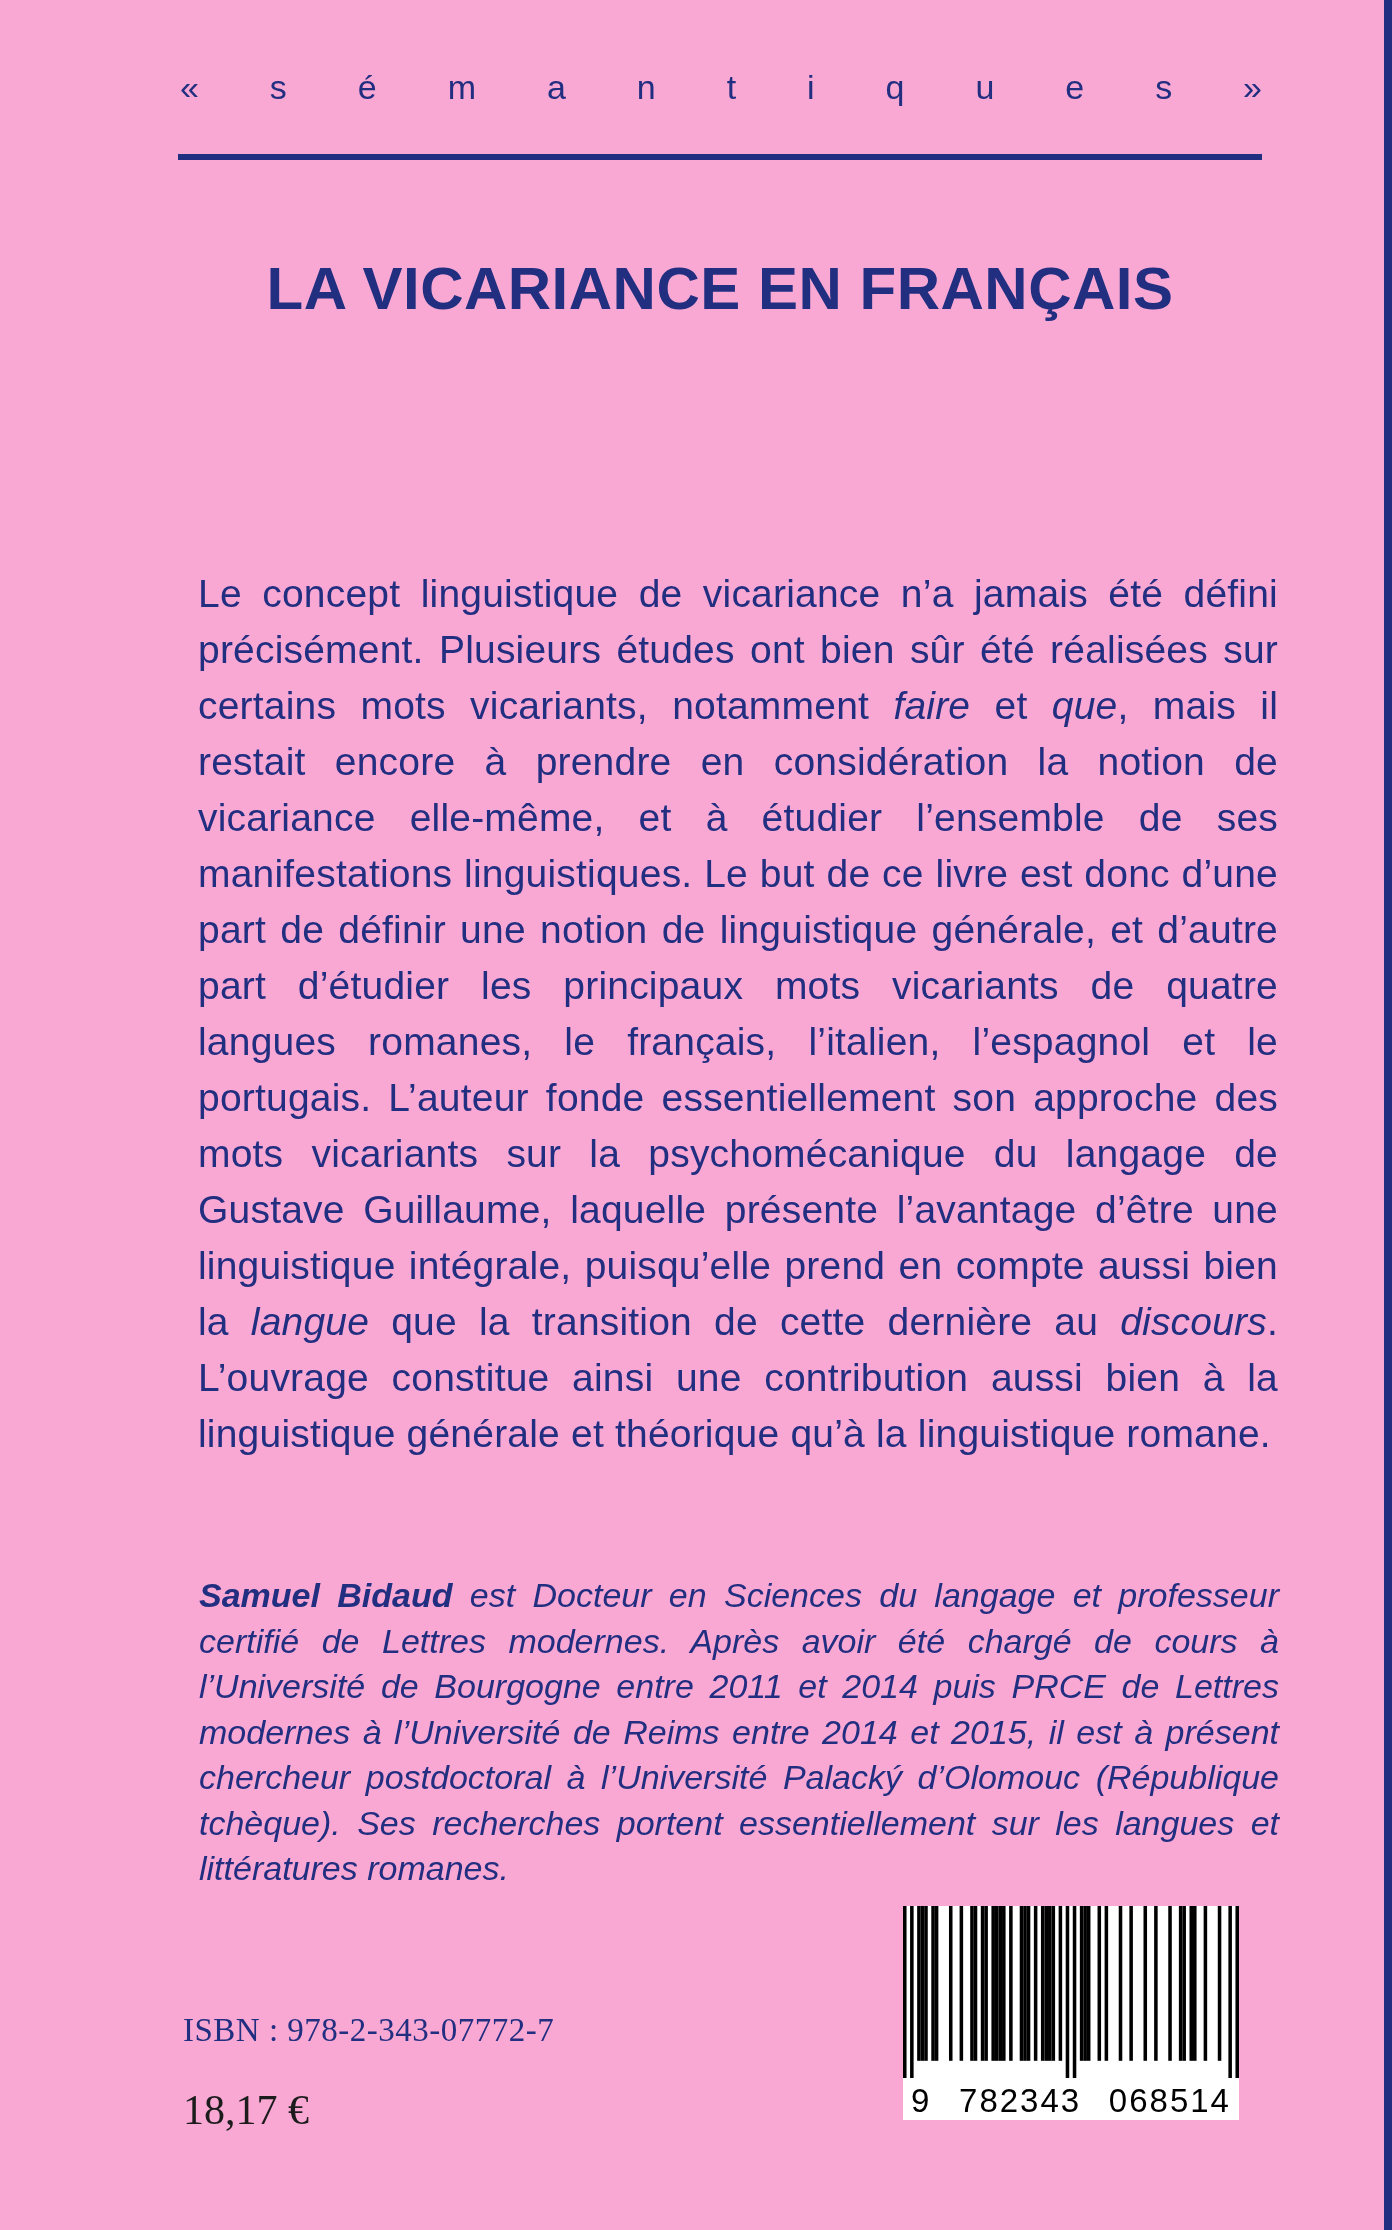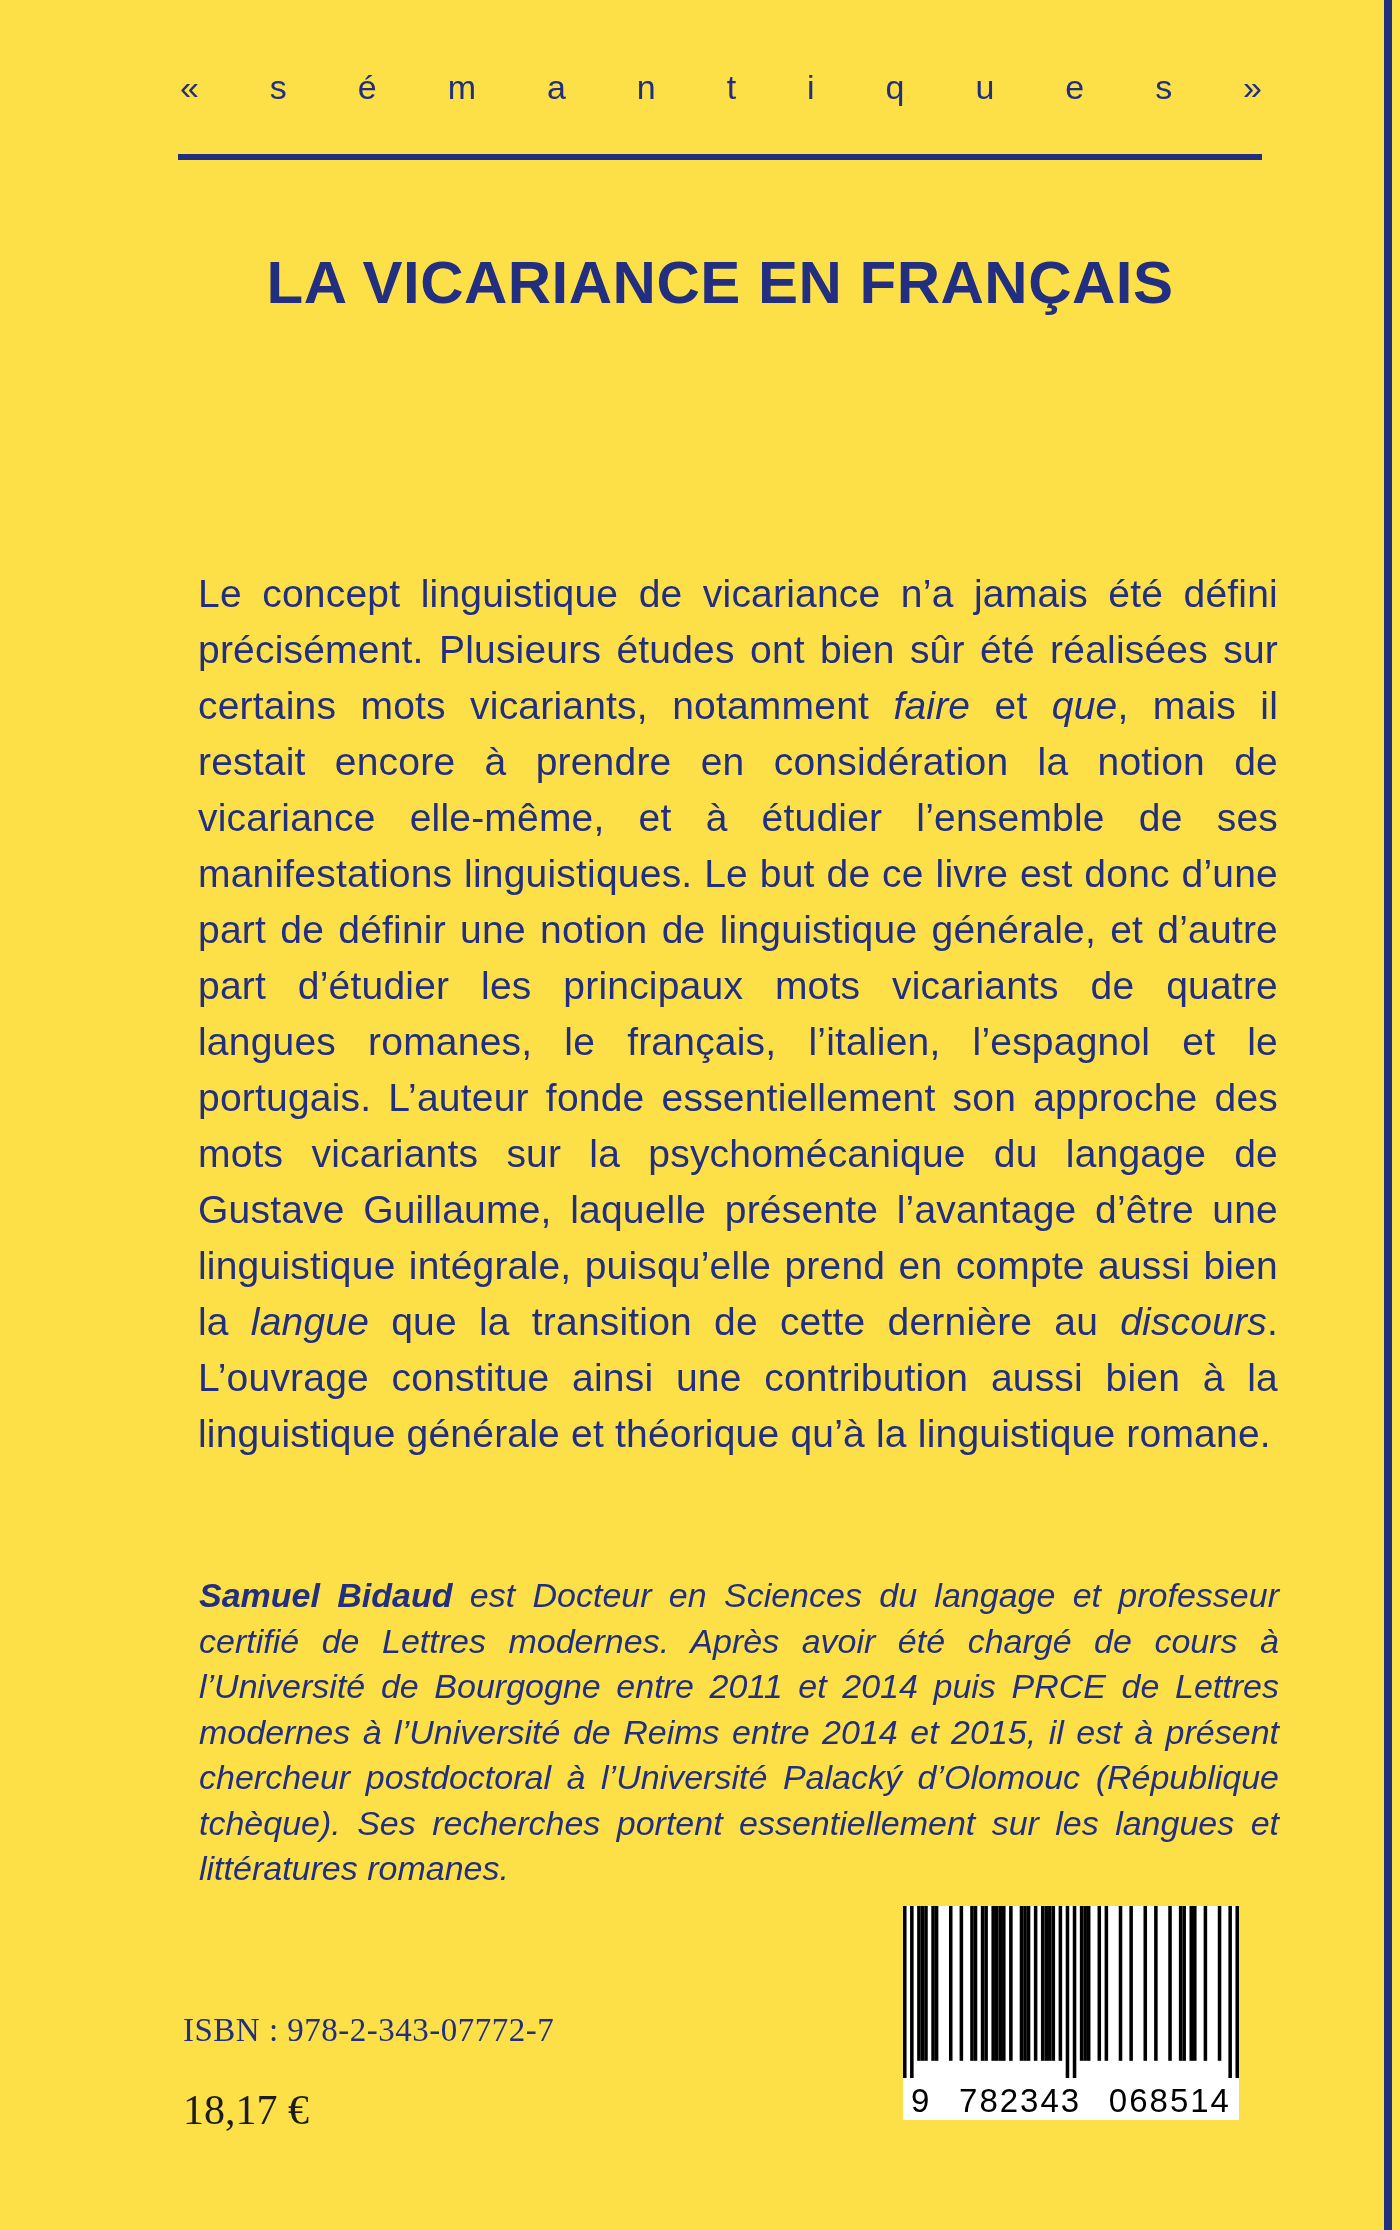--- a/index.html
+++ b/index.html
@@ -1,27 +1,27 @@
 <!DOCTYPE html>
 <html style="--navy: #222e80; --ink: #1c1c1c;"><head>
 <meta charset="utf-8">
 <style>
   html,body{margin:0;padding:0;background:#d9d9d9;}
   .page{
-    position:relative;width:1400px;height:2230px;background:#fde047;
+    position:relative;width:1400px;height:2230px;background:#f9a8d4;
     font-family:"Liberation Sans",sans-serif;color:var(--navy,#222e80);
     overflow:hidden;margin:0 auto;
   }
   .collection{
     position:absolute;left:180px;top:68px;width:1082px;
     font-size:34px;color:var(--navy);
     text-align:justify;text-align-last:justify;
   }
   .rule{position:absolute;left:178px;top:154px;width:1084px;height:6px;background:var(--navy);}
-  .title-block{position:absolute;left:150px;top:246px;width:1140px;text-align:center;color:var(--navy);}
+  .title-block{position:absolute;left:150px;top:252px;width:1140px;text-align:center;color:var(--navy);}
   .title-line{font-size:60px;font-weight:bold;line-height:73px;letter-spacing:0.5px;}
   .subtitle{font-size:47px;font-weight:normal;line-height:60px;margin-top:10px;}
   .synopsis{
     position:absolute;left:182px;top:550px;width:1080px;margin:16px;
     font-size:39px;line-height:56px;letter-spacing:0.2px;
     text-align:justify;color:var(--navy);
   }
   .bio{
     position:absolute;left:182px;top:1556px;width:1080px;margin:17px;
     font-size:34px;line-height:45.5px;font-style:italic;

